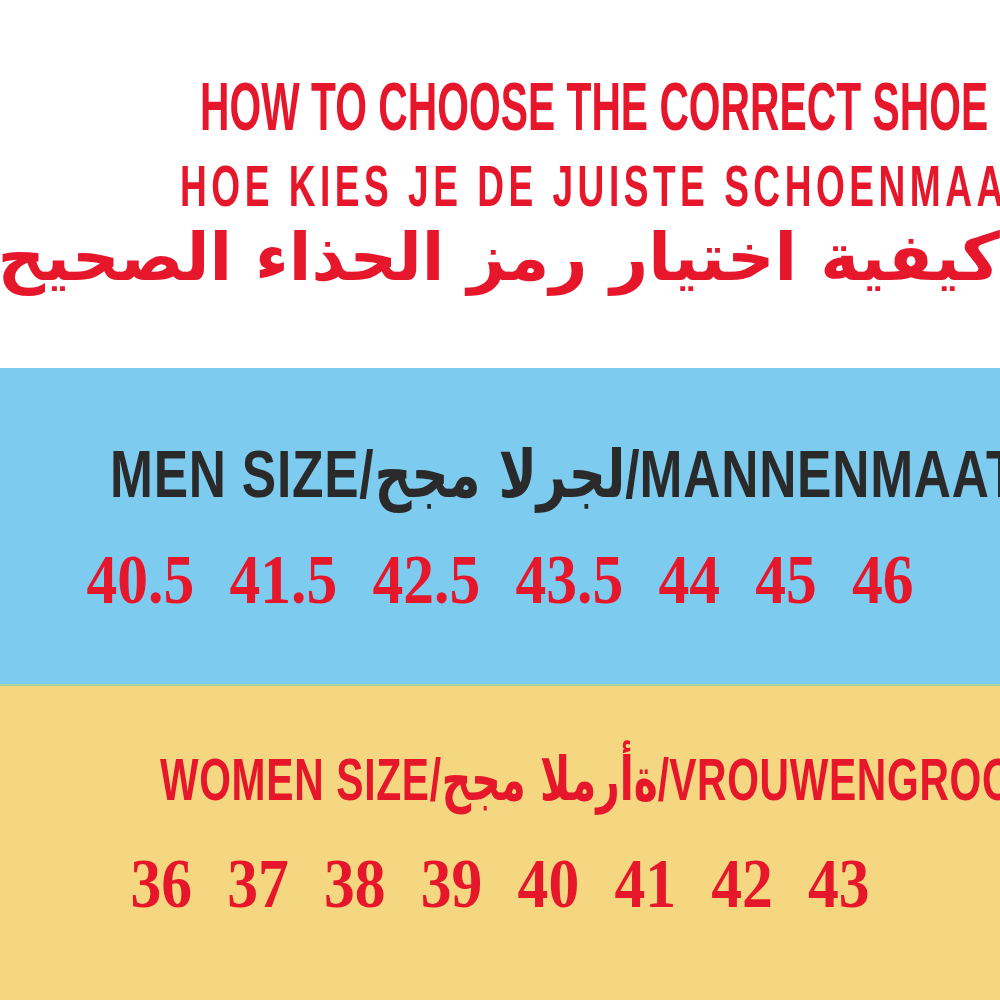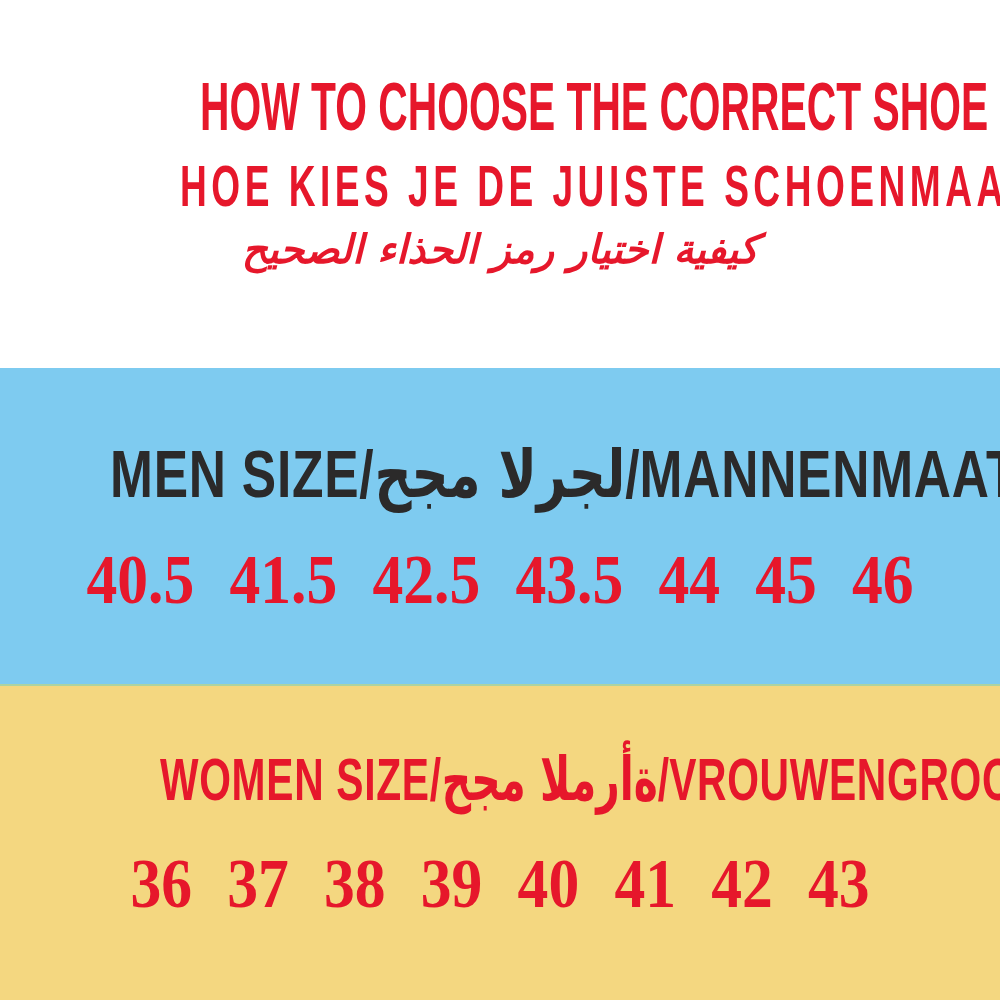--- a/index.html
+++ b/index.html
@@ -20,22 +20,22 @@
     color: var(--red, #e6172b); white-space: nowrap;
     transform: scaleX(0.60); transform-origin: 50% 50%;
   }
   .title-nl {
     font-weight: bold; font-size: 58px; line-height: 1.1; margin-top: 14px;
     letter-spacing: 7px; color: var(--red, #e6172b); white-space: nowrap;
     transform: scaleX(0.64); transform-origin: 50% 50%;
   }
   .title-ar {
     font-family: "DejaVu Sans", sans-serif;
-    font-weight: bold; font-size: 40px; line-height: 1.2; margin-top: 7px;
-    color: var(--red, #e6172b); white-space: nowrap; font-style: italic;
+    font-weight: bold; font-size: 66px; line-height: 1.2; margin-top: 0;
+    color: var(--red, #e6172b); white-space: nowrap;
   }
 
   
   .heading {
     font-weight: bold; white-space: nowrap; line-height: 1.1;
     transform-origin: 50% 50%;
   }
   .heading .ar-ltr {
     font-family: "DejaVu Sans", sans-serif;
     unicode-bidi: bidi-override; direction: ltr;

